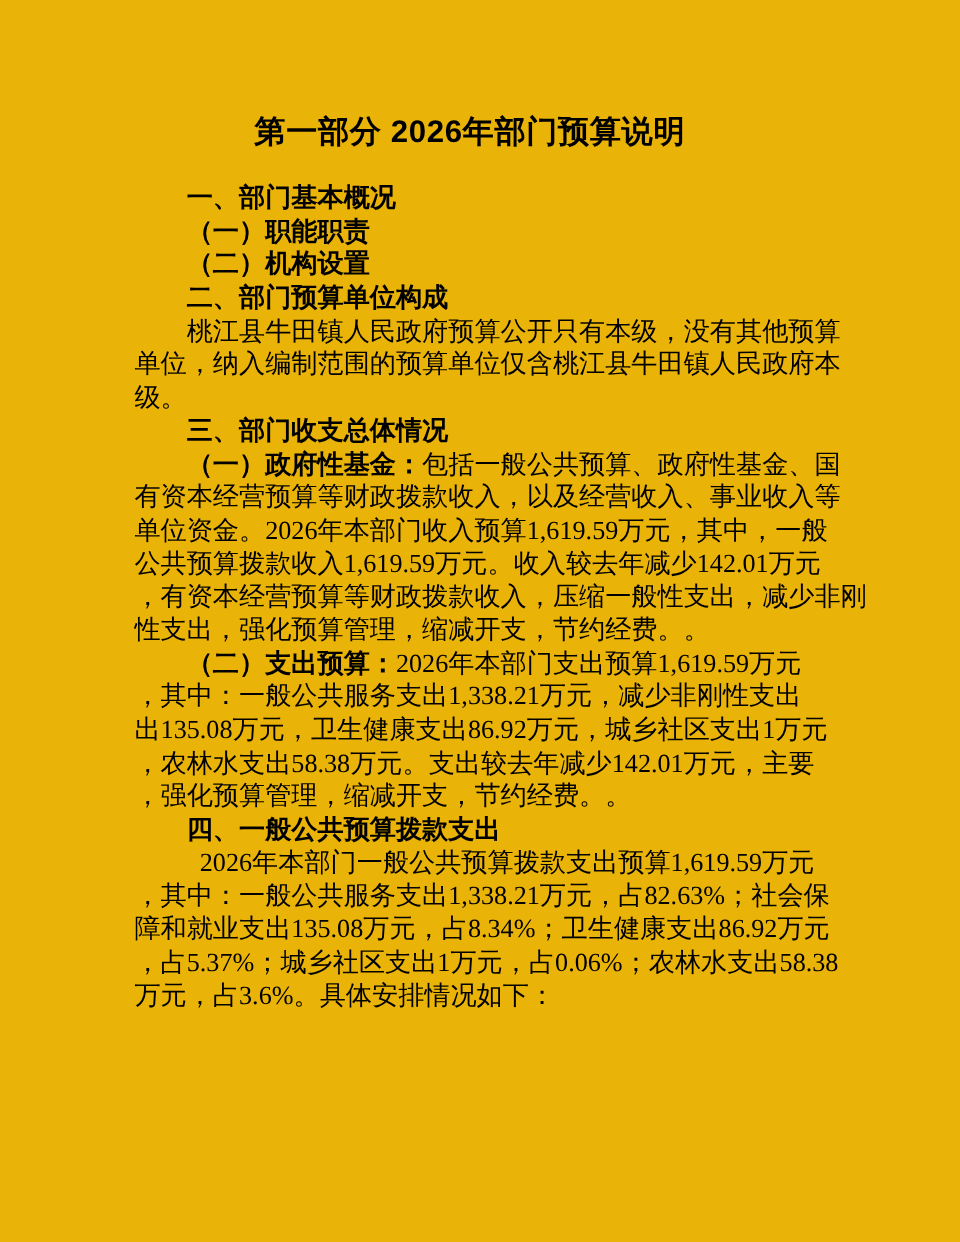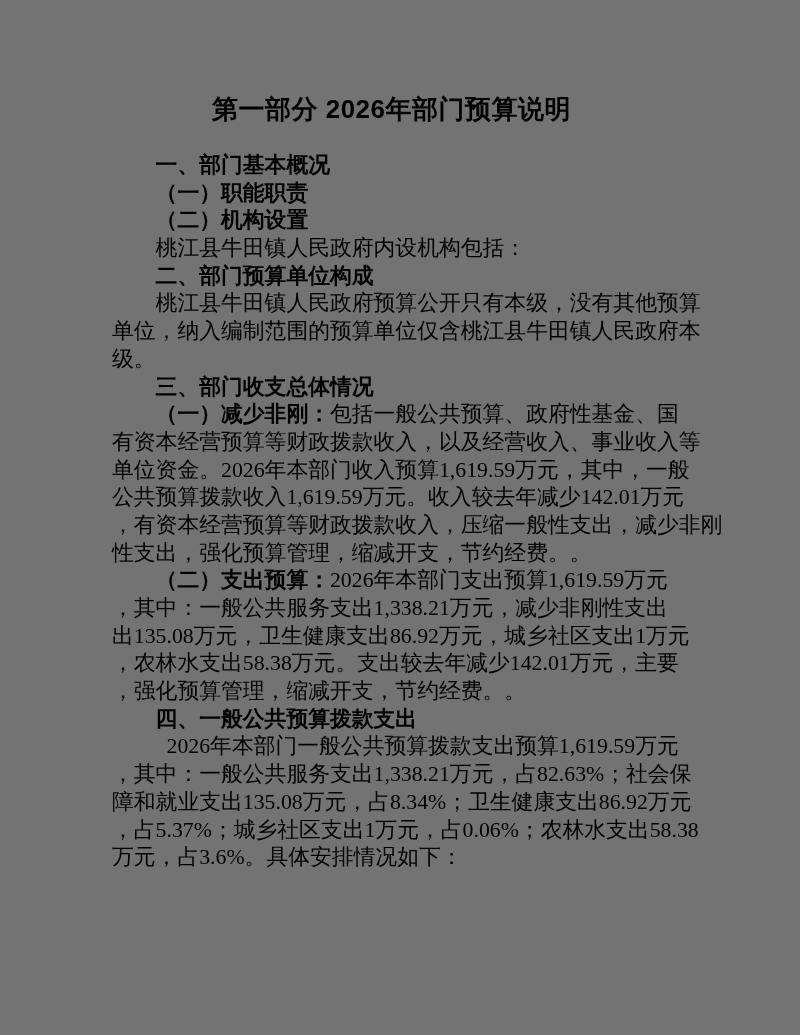--- a/index.html
+++ b/index.html
@@ -4,21 +4,21 @@
 <style>
   html, body {
     margin: 0;
     padding: 0;
     background: #ffffff;
   }
   .page {
     position: relative;
     width: 800px;
     height: 1035px;
-    background: #737373;
+    background: #eab308;
     color: #000000;
     overflow: hidden;
     font-family: "Liberation Serif", "DejaVu Serif", serif;
   }
   .doc-title {
     padding-top: 94px;
     padding-right: 17px;
     text-align: center;
     font-size: 26px;
     line-height: 30px;
@@ -50,27 +50,26 @@
 </style>
 </head>
 <body>
 
 <div class="page">
   <div class="doc-title">第一部分 2026年部门预算说明</div>
   <div class="doc-lines">
       <div class="line"><span class="seg-bold">　　一、部门基本概况</span></div>
       <div class="line"><span class="seg-bold">　　（一）职能职责</span></div>
       <div class="line"><span class="seg-bold">　　（二）机构设置</span></div>
-      <div class="line"><span class="seg-regular">　　桃江县牛田镇人民政府内设机构包括：</span></div>
       <div class="line"><span class="seg-bold">　　二、部门预算单位构成</span></div>
       <div class="line"><span class="seg-regular">　　桃江县牛田镇人民政府预算公开只有本级，没有其他预算</span></div>
       <div class="line"><span class="seg-regular">单位，纳入编制范围的预算单位仅含桃江县牛田镇人民政府本</span></div>
       <div class="line"><span class="seg-regular">级。</span></div>
       <div class="line"><span class="seg-bold">　　三、部门收支总体情况</span></div>
-      <div class="line"><span class="seg-bold">　　（一）减少非刚：</span><span class="seg-regular">包括一般公共预算、政府性基金、国</span></div>
+      <div class="line"><span class="seg-bold">　　（一）政府性基金：</span><span class="seg-regular">包括一般公共预算、政府性基金、国</span></div>
       <div class="line"><span class="seg-regular">有资本经营预算等财政拨款收入，以及经营收入、事业收入等</span></div>
       <div class="line"><span class="seg-regular">单位资金。2026年本部门收入预算1,619.59万元，其中，一般</span></div>
       <div class="line"><span class="seg-regular">公共预算拨款收入1,619.59万元。收入较去年减少142.01万元</span></div>
       <div class="line"><span class="seg-regular">，有资本经营预算等财政拨款收入，压缩一般性支出，减少非刚</span></div>
       <div class="line"><span class="seg-regular">性支出，强化预算管理，缩减开支，节约经费。。</span></div>
       <div class="line"><span class="seg-bold">　　（二）支出预算：</span><span class="seg-regular">2026年本部门支出预算1,619.59万元</span></div>
       <div class="line"><span class="seg-regular">，其中：一般公共服务支出1,338.21万元，减少非刚性支出</span></div>
       <div class="line"><span class="seg-regular">出135.08万元，卫生健康支出86.92万元，城乡社区支出1万元</span></div>
       <div class="line"><span class="seg-regular">，农林水支出58.38万元。支出较去年减少142.01万元，主要</span></div>
       <div class="line"><span class="seg-regular">，强化预算管理，缩减开支，节约经费。。</span></div>

